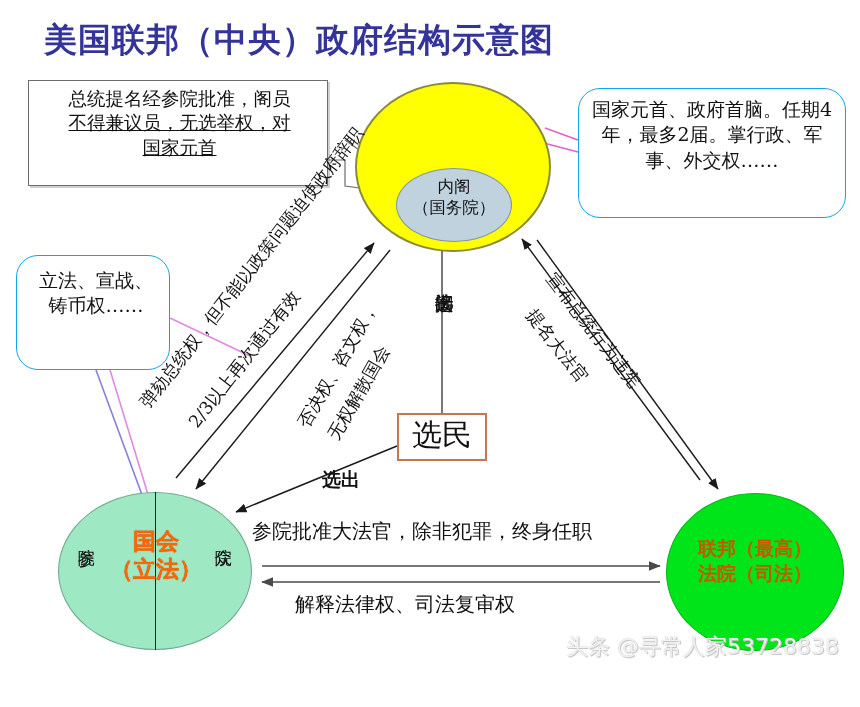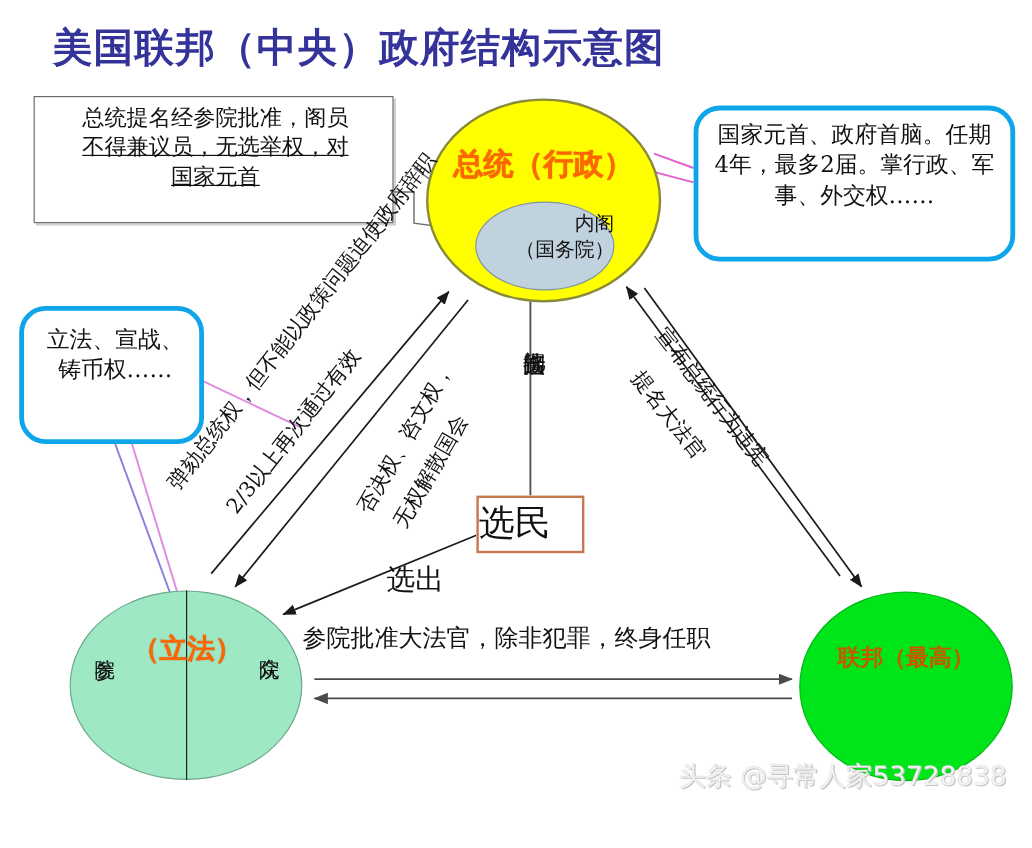--- a/index.html
+++ b/index.html
@@ -36,21 +36,21 @@
     line-height: 1.32;
     color: #111;
     text-align: center;
     font-family: Liberation Serif, serif;
     box-shadow: 2px 2px 0 rgba(120,120,120,.35);
   }
   #cabinet-note .u { text-decoration: underline; }
 
   
   .callout {
-    border: 4px solid #0ea5e9;
+    border: 1px solid #0ea5e9;
     border-radius: 22px;
     background: #ffffff;
     font-size: 19px;
     line-height: 1.34;
     color: #111;
     text-align: center;
     padding: 8px 10px;
     font-family: "DejaVu Serif", "Liberation Serif", serif;
   }
   #callout-president { left: 578px; top: 88px; width: 268px; height: 130px; }
@@ -72,21 +72,21 @@
     text-shadow: 0 0 1px #cc4400;
   }
   #cabinet-ellipse {
     left: 396px; top: 168px; width: 116px; height: 74px;
     background: #bfd2de;
     border: 1px solid #7f95a3;
     border-radius: 50%;
   }
   #cabinet-label {
     left: 396px; top: 176px; width: 116px;
-    text-align: right;
+    text-align: center;
     font-size: 16.5px; line-height: 1.28; color: #111;
     font-family: "DejaVu Serif", "Liberation Serif", serif;
   }
 
   #congress-circle {
     left: 58px; top: 492px; width: 194px; height: 158px;
     background: #9ee8c4;
     border: 1px solid #6aa88c;
     border-radius: 50%;
     overflow: hidden;
@@ -125,38 +125,38 @@
     font-size: 19px; font-weight: bold; line-height: 1.3;
     color: #cc5500;
     font-family: "DejaVu Serif", "Liberation Serif", serif;
   }
 
   
   #voters-box {
     left: 397px; top: 413px; width: 90px; height: 48px;
     border: 2px solid #c8764f;
     background: #ffffff;
-    text-align: left;
+    text-align: center;
     font-size: 30px; line-height: 44px;
     color: #111;
-    font-family: Liberation Sans, sans-serif;
+    font-family: Liberation Mono, monospace;
   }
 
   
   .plain {
     font-family: "DejaVu Serif", "Liberation Serif", serif;
     color: #111;
   }
   #indirect-elect {
     left: 434px; top: 278px;
     font-size: 19px; line-height: 1.12;
     writing-mode: vertical-rl; text-orientation: upright;
     letter-spacing: 0px;
   }
-  #elect-out { left: 322px; top: 467px; font-size: 24px; }
+  #elect-out { left: 322px; top: 467px; font-size: 19px; font-weight: bold; }
   #senate-confirm { left: 252px; top: 518px; font-size: 20px; white-space: nowrap; }
   #judicial-review { left: 295px; top: 591px; font-size: 20px; white-space: nowrap; }
 
   
   .rot { font-family: "DejaVu Serif", "Liberation Serif", serif; color: #111; white-space: nowrap; }
   #rot-impeach {
     left: 134px; top: 398px; font-size: 17.5px;
     transform: rotate(-52deg); transform-origin: 0 0;
   }
   #rot-twothird {
@@ -235,49 +235,51 @@
 
   <div class="abs" id="title">美国联邦（中央）政府结构示意图</div>
 
   <div class="abs" id="cabinet-note">
     <div>总统提名经参院批准，阁员</div>
     <div class="u">不得兼议员，无选举权，对</div>
     <div class="u">国家元首</div>
   </div>
 
   <div class="abs" id="president-circle"></div>
-  <div class="abs" id="president-label">总统（行政）</div>
   <div class="abs" id="cabinet-ellipse"></div>
   <div class="abs" id="cabinet-label">
     <div>内阁</div>
     <div>（国务院）</div>
   </div>
 
   <div class="abs callout" id="callout-president">国家元首、政府首脑。任期4年，最多2届。掌行政、军事、外交权……</div>
 
   <div class="abs callout" id="callout-congress">立法、宣战、铸币权……</div>
 
   <div class="abs" id="congress-circle"></div>
   <div class="abs" id="congress-divider"></div>
   <div class="abs" id="congress-label">
+    <div>国会</div>
     <div>（立法）</div>
   </div>
   <div class="abs vert-label" id="senate-label">参院</div>
   <div class="abs vert-label" id="house-label">众院</div>
 
   <div class="abs" id="court-circle"></div>
   <div class="abs" id="court-label">
     <div>联邦（最高）</div>
+    <div>法院（司法）</div>
   </div>
 
   <div class="abs" id="voters-box">选民</div>
 
   <div class="abs plain" id="indirect-elect">间接选出</div>
   <div class="abs plain" id="elect-out">选出</div>
   <div class="abs plain" id="senate-confirm">参院批准大法官，除非犯罪，终身任职</div>
+  <div class="abs plain" id="judicial-review">解释法律权、司法复审权</div>
 
   <div class="abs rot" id="rot-impeach">弹劾总统权，但不能以政策问题迫使政府辞职</div>
   <div class="abs rot" id="rot-twothird">2/3以上再次通过有效</div>
   <div class="abs rot" id="rot-veto">否决权、咨文权，</div>
   <div class="abs rot" id="rot-nodissolve">无权解散国会</div>
   <div class="abs rot" id="rot-unconstitutional">宣布总统行为违宪</div>
   <div class="abs rot" id="rot-nominate">提名大法官</div>
 
   <div class="abs" id="watermark">头条 @寻常人家53728838</div>
 

